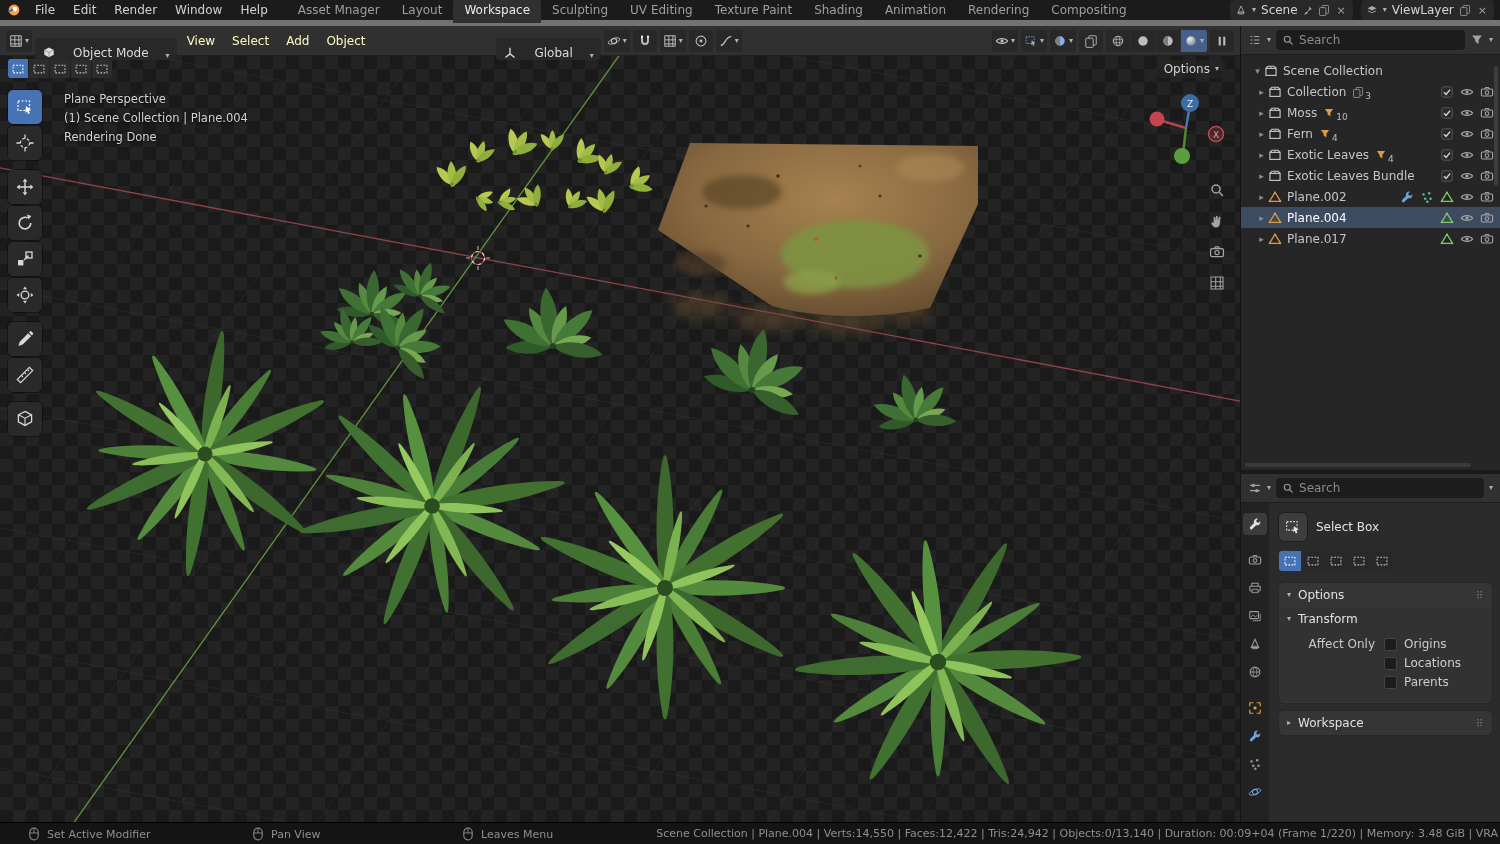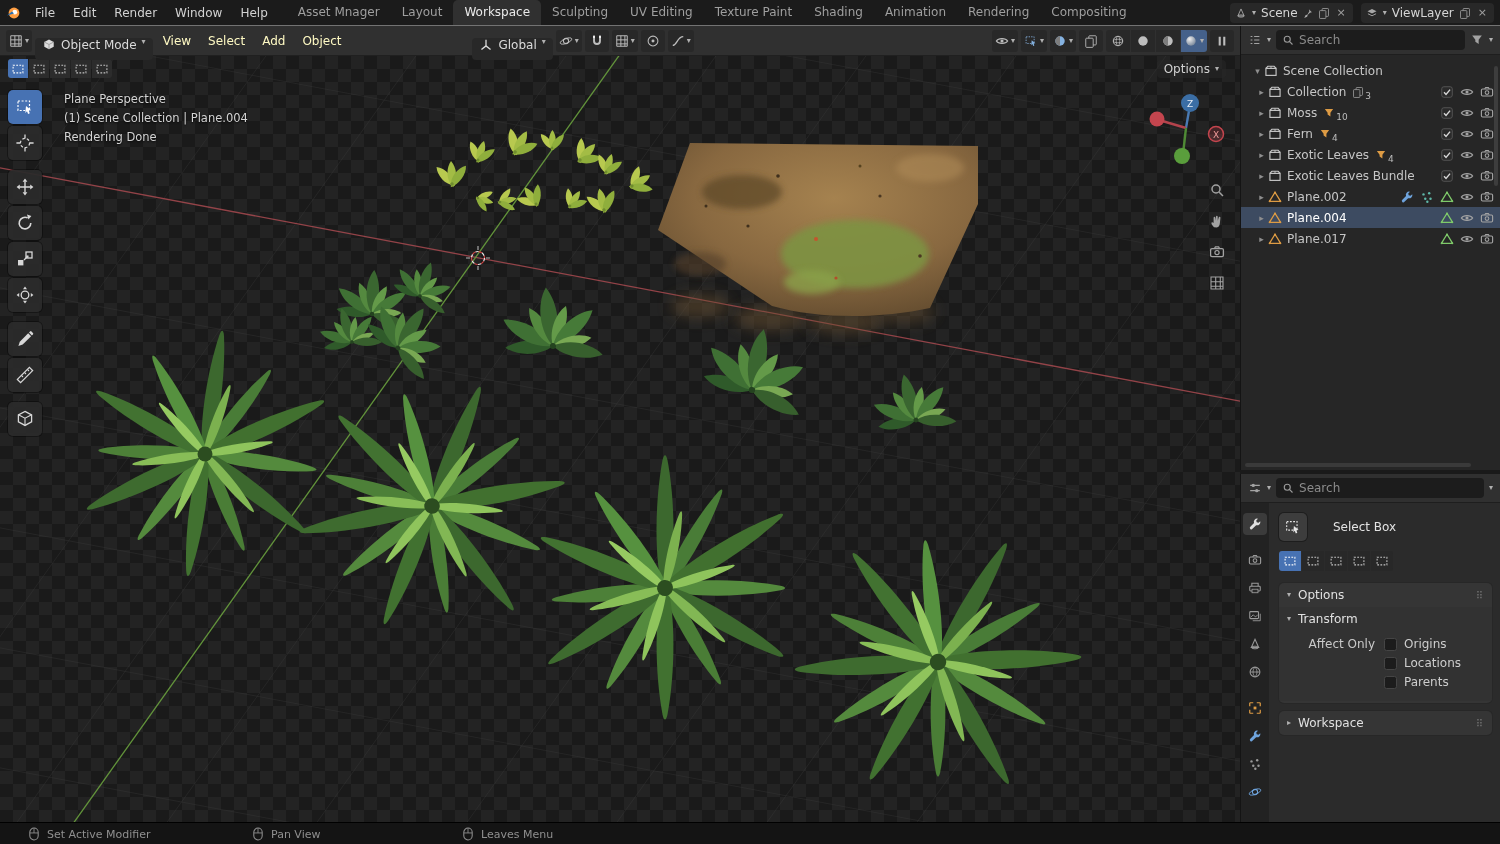--- a/index.html
+++ b/index.html
@@ -1,35 +1,35 @@
 <!DOCTYPE html>
 <html><head>
 <meta charset="utf-8">
 <style>
 *{margin:0;padding:0;box-sizing:border-box;font-family:"DejaVu Sans",sans-serif;}
 html,body{width:1500px;height:844px;overflow:hidden;background:#111;}
 .app{position:relative;width:1500px;height:844px;background:#1d1d1d;color:#c8c8c8;font-size:12px;user-select:none;cursor:default;}
 
 
-.topbar{position:absolute;left:0;top:0;width:1500px;height:26px;background:#1b1b1b;display:flex;align-items:center;border-bottom:1px solid #737373;z-index:30;}
+.topbar{position:absolute;left:0;top:0;width:1500px;height:26px;background:#1b1b1b;display:flex;align-items:center;border-bottom:6px solid #737373;z-index:30;}
 .logo{width:26px;display:flex;justify-content:center;}
 .menu-item{padding:0 9px;color:#d2d2d2;line-height:26px;}
 .tabs{display:flex;height:42px;align-items:center;margin-left:10px;width:846px;overflow:hidden;flex:0 0 auto;}
 .tab{padding:5px 11px 6px;color:#9f9f9f;border-radius:5px 5px 0 0;white-space:nowrap;font-size:12px;}
 .tab.active{background:#303030;color:#eaeaea;}
 .id-selectors{margin-left:auto;display:flex;gap:8px;margin-right:6px;align-items:center;}
 .id-box{display:flex;align-items:center;background:#282828;border-radius:4px;height:20px;padding:0 5px;gap:5px;color:#d5d5d5;}
 .id-box .lbl{max-width:86px;overflow:hidden;white-space:nowrap;}
 .caret{font-size:8px;color:#b0b0b0;line-height:1;}
 .mini{color:#a8a8a8;display:flex;align-items:center;}
 .xchr{color:#a0a0a0;font-size:11px;padding:0 2px;}
 
 
 .vheader{position:absolute;left:0;top:26px;width:1240px;height:30px;background:#303030;display:flex;align-items:center;gap:3px;padding:0 6px;border-bottom:1px solid #202020;z-index:25;}
-.hbtn{display:flex;align-items:flex-start;gap:5px;background:#282828;height:22px;border-radius:4px;padding:0 7px;color:#dadada;margin-top:16px;}
+.hbtn{display:flex;align-items:flex-end;gap:17px;background:#282828;height:22px;border-radius:4px;padding:0 7px;color:#dadada;margin-top:16px;}
 .hmenu{padding:0 7px;line-height:30px;color:#fef9c3;}
 .icbtn{min-width:24px;height:22px;background:#282828;display:flex;align-items:center;justify-content:center;border-radius:3px;color:#bdbdbd;gap:2px;padding:0 3px;}
 .icbtn.on{color:#85b2e0;}
 .icbtn.activeblue{background:#45618a;color:#e8eef7;}
 .seg{display:flex;gap:1px;}
 .seg .icbtn{border-radius:0;}
 .seg .icbtn:first-child{border-radius:3px 0 0 3px;}
 .seg .icbtn:last-child{border-radius:0 3px 3px 0;}
 .sp150{width:118px;}
 
@@ -72,21 +72,21 @@
 .sash{position:absolute;left:1240px;top:470px;width:260px;height:4px;background:#1a1a1a;z-index:21;}
 
 
 .props{position:absolute;left:1240px;top:474px;width:260px;height:348px;background:#2b2b2b;border-left:1px solid #141414;display:flex;flex-direction:column;z-index:20;}
 .props-body{flex:1;display:flex;min-height:0;}
 .prop-tabs{width:28px;background:#222;display:flex;flex-direction:column;align-items:center;padding-top:10px;gap:6px;}
 .ptab{width:24px;height:22px;display:flex;align-items:center;justify-content:center;border-radius:4px;color:#9a9a9a;}
 .ptab.active{background:#3b3b3b;color:#e0e0e0;}
 .ptab.gap{margin-top:8px;}
 .prop-content{flex:1;padding:8px 8px 0 10px;overflow:hidden;}
-.tool-title{display:flex;align-items:center;gap:26px;margin:2px 0 10px;color:#e2e2e2;}
+.tool-title{display:flex;align-items:center;gap:9px;margin:2px 0 10px;color:#e2e2e2;}
 .tbox{width:28px;height:28px;background:#3d3d3d;border-radius:5px;display:flex;align-items:center;justify-content:center;color:#e8e8e8;box-shadow:0 0 0 1px #1d1d1d;}
 .selmodes2{display:flex;gap:1px;margin-bottom:12px;}
 .smb2{width:22px;height:20px;background:#282828;display:flex;align-items:center;justify-content:center;color:#c3c3c3;}
 .smb2:first-child{border-radius:3px 0 0 3px;}
 .smb2:last-child{border-radius:0 3px 3px 0;}
 .smb2.active{background:#4772b3;color:#fff;}
 .panel{background:#353535;border-radius:5px;margin-bottom:8px;overflow:hidden;box-shadow:0 0 0 1px #272727;}
 .panel-hdr{display:flex;align-items:center;gap:7px;height:24px;padding:0 8px;color:#e0e0e0;}
 .grip{margin-left:auto;color:#6f6f6f;font-size:10px;letter-spacing:1px;}
 .subpanel{background:#323232;margin:0 0 2px;}
@@ -1121,15 +1121,16 @@
           <use href="#i-mouse"></use>
         </svg>
       <span>Pan View</span>
     </div>
     <div class="hint" style="left:462px">
       <svg class="ic12" style="height:14px">
           <use href="#i-mouse"></use>
         </svg>
       <span>Leaves Menu</span>
     </div>
+    <div class="sb-info">Scene Collection | Plane.004 | Verts:14,550 | Faces:12,422 | Tris:24,942 | Objects:0/13,140 | Duration: 00:09+04 (Frame 1/220) | Memory: 3.48 GiB | VRA</div>
   </footer>
 
 </div>
 
 </body></html>

